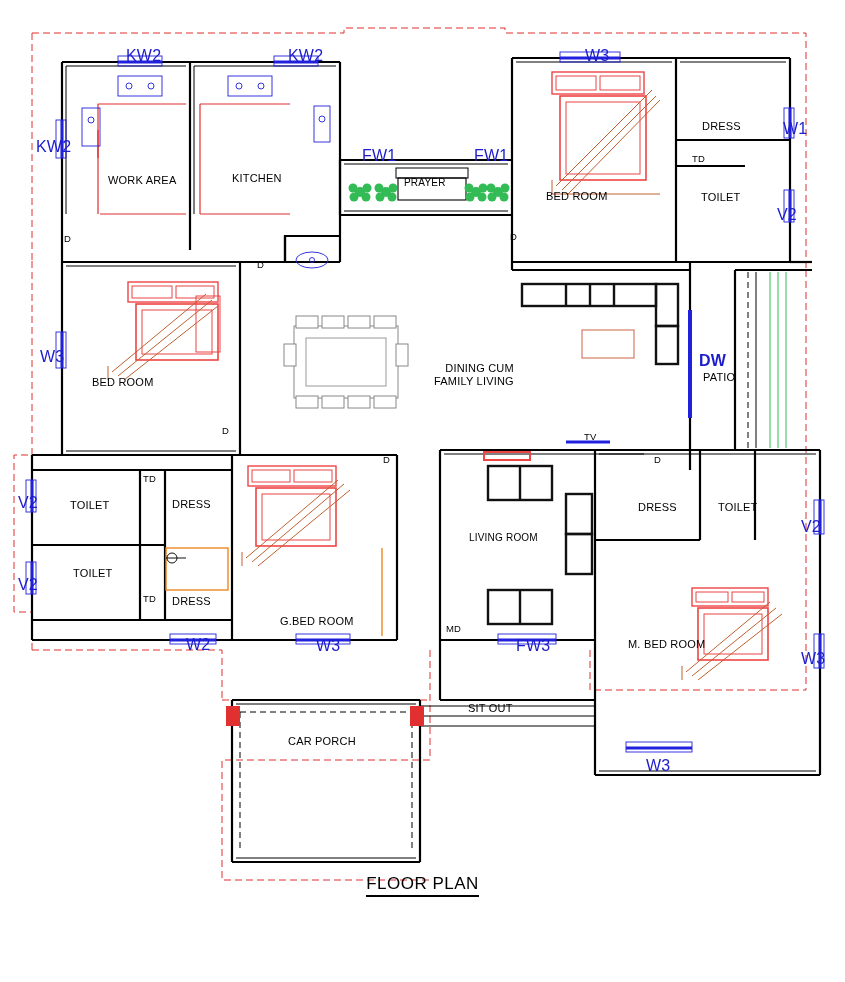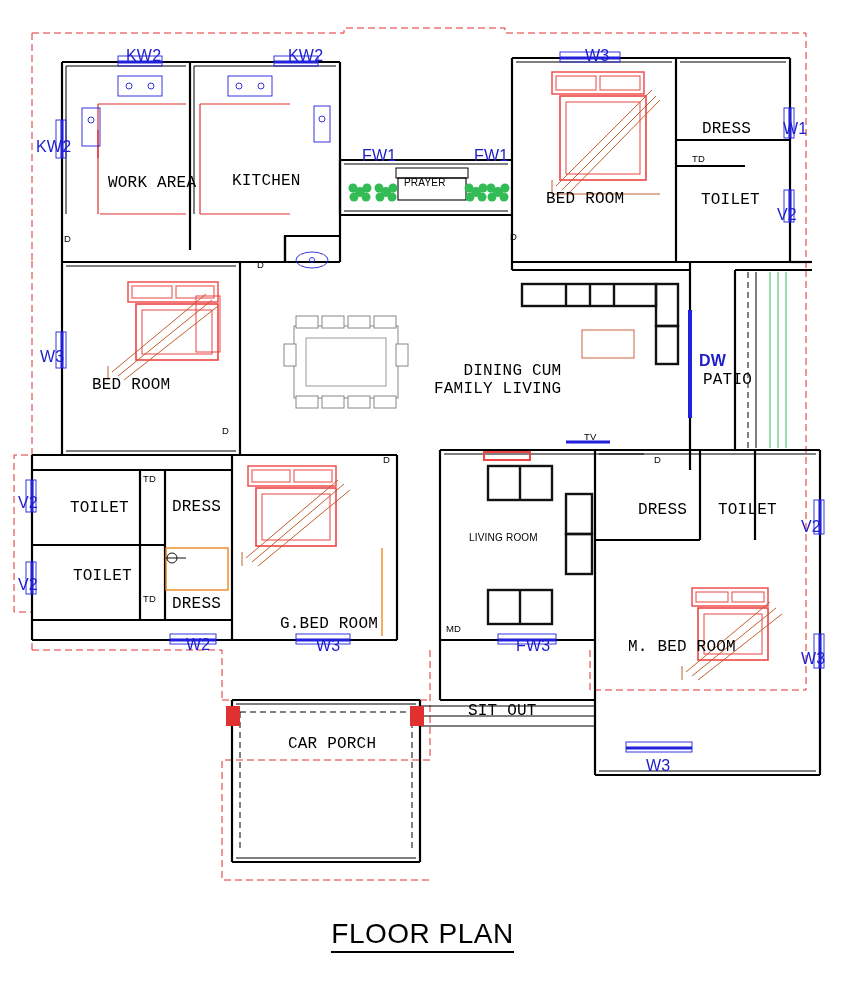--- a/index.html
+++ b/index.html
@@ -23,40 +23,39 @@
   }
   .lbl {
     position: absolute;
     font-family: "Liberation Sans", sans-serif;
     color: #000000;
     white-space: pre;
     line-height: 1.15;
     letter-spacing: 0.2px;
   }
   .lbl.room {
-    font-size: 16px;
-    font-family: Liberation Mono, monospace;
+    font-size: 11px;
   }
   .lbl.small {
     font-size: 10px;
   }
   .lbl.tiny {
     font-size: 9.5px;
   }
   .lbl.blue {
     color: #1c1ccc;
     font-size: 16px;
   }
   .title {
     position: absolute;
     left: 0;
-    top: 918px;
+    top: 874px;
     width: 845px;
     text-align: center;
-    font-size: 28px;
+    font-size: 17px;
     color: #000000;
     letter-spacing: 0.5px;
   }
   .title span {
     border-bottom: 2px solid #000;
     padding-bottom: 2px;
   }
 </style>
 </head>
 <body>

